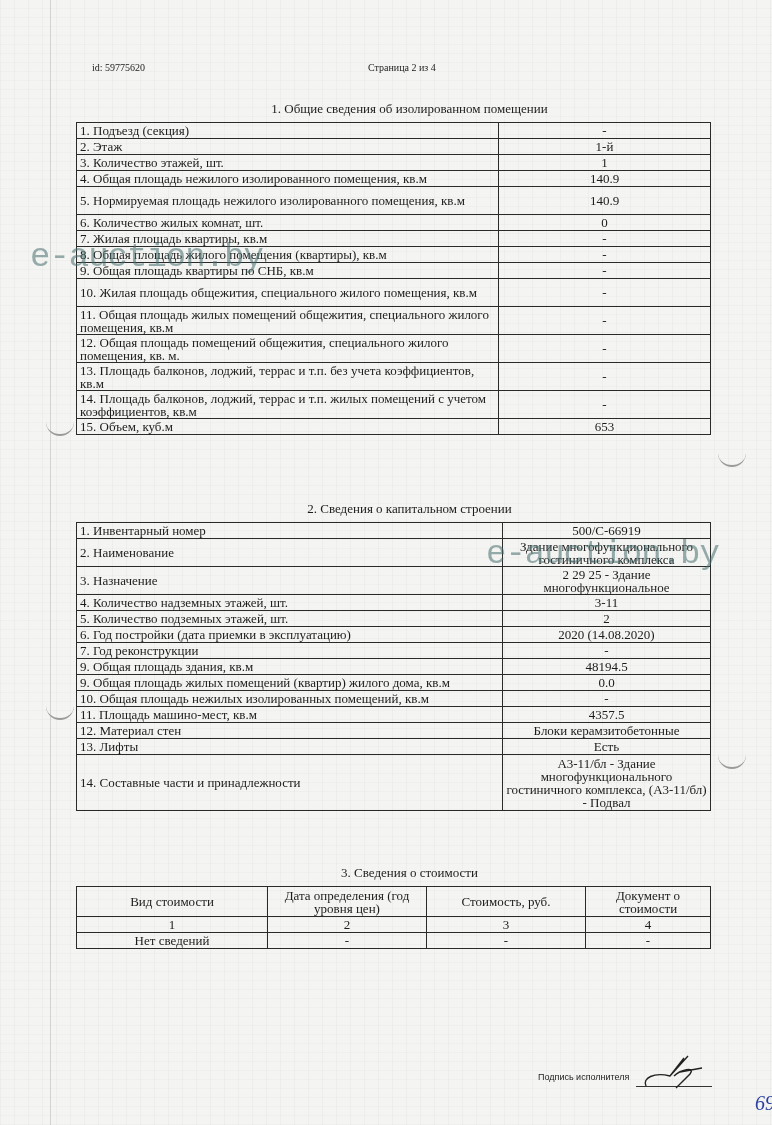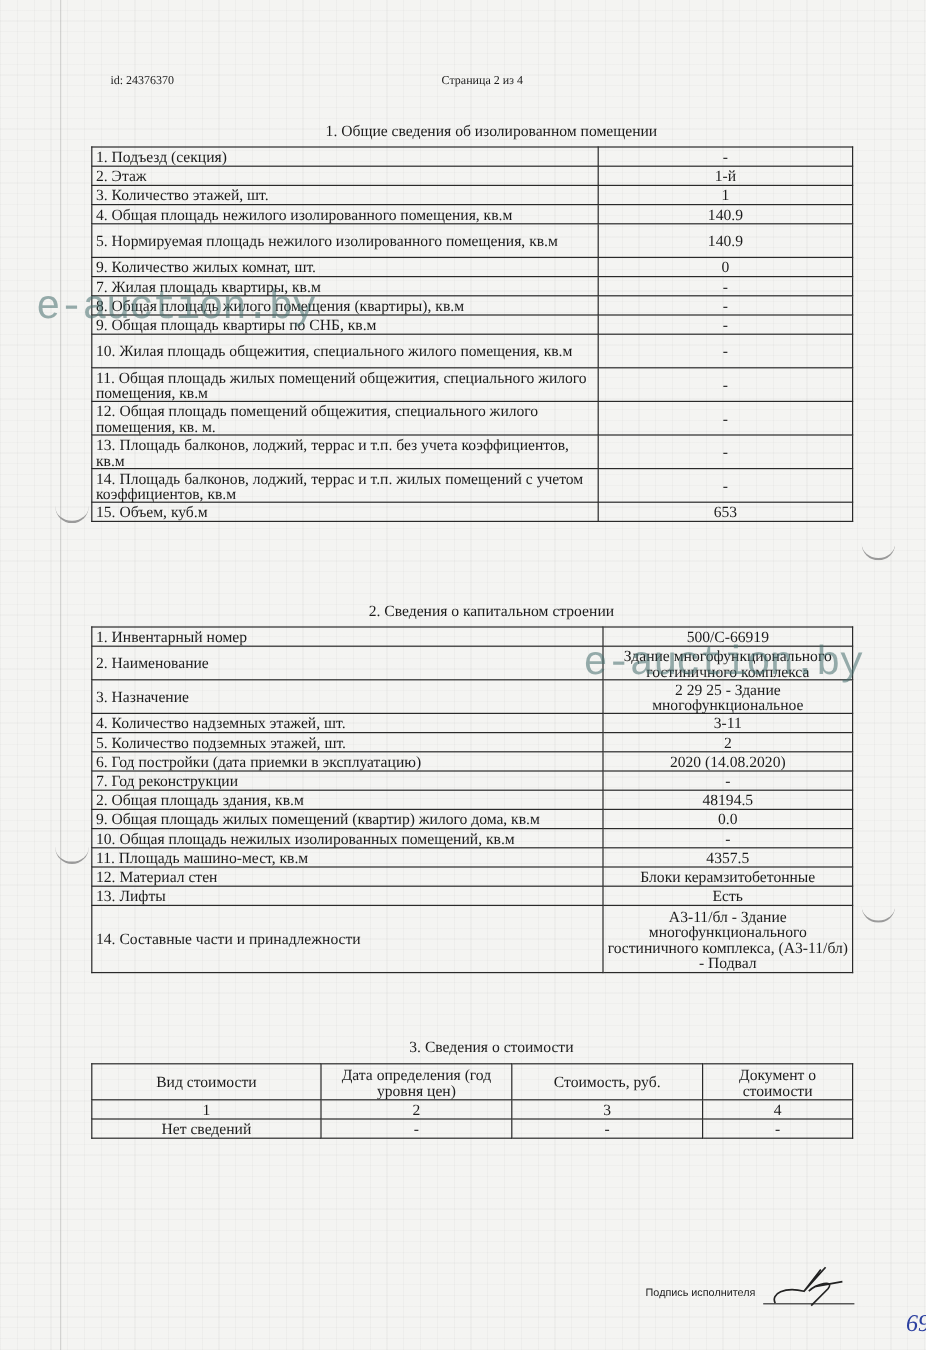--- a/index.html
+++ b/index.html
@@ -42,21 +42,21 @@
 </head>
 <body>
 
 <div class="grain"></div>
 <div class="edge-line"></div>
 <div class="hole" style="left:46px; top:412px;"></div>
 <div class="hole" style="left:46px; top:696px;"></div>
 <div class="hole" style="left:718px; top:443px;"></div>
 <div class="hole" style="left:718px; top:745px;"></div>
 
-<div class="hdr-id">id: 24376370</div>
+<div class="hdr-id">id: 59775620</div>
 <div class="hdr-page">Страница 2 из 4</div>
 
 <div class="sec-title" style="top:101px;">1. Общие сведения об изолированном помещении</div>
 <table id="t1" style="top:122px;">
   <tbody>
       <tr class="r1">
         <td class="k">1. Подъезд (секция)</td>
         <td class="v">-</td>
       </tr>
   <tr class="r1">
@@ -69,21 +69,21 @@
       </tr>
   <tr class="r1">
         <td class="k">4. Общая площадь нежилого изолированного помещения, кв.м</td>
         <td class="v">140.9</td>
       </tr>
   <tr class="r2">
         <td class="k">5. Нормируемая площадь нежилого изолированного помещения, кв.м</td>
         <td class="v">140.9</td>
       </tr>
   <tr class="r1">
-        <td class="k">9. Количество жилых комнат, шт.</td>
+        <td class="k">6. Количество жилых комнат, шт.</td>
         <td class="v">0</td>
       </tr>
   <tr class="r1">
         <td class="k">7. Жилая площадь квартиры, кв.м</td>
         <td class="v">-</td>
       </tr>
   <tr class="r1">
         <td class="k">8. Общая площадь жилого помещения (квартиры), кв.м</td>
         <td class="v">-</td>
       </tr>
@@ -143,21 +143,21 @@
       </tr>
   <tr class="r1">
         <td class="k">6. Год постройки (дата приемки в эксплуатацию)</td>
         <td class="v">2020 (14.08.2020)</td>
       </tr>
   <tr class="r1">
         <td class="k">7. Год реконструкции</td>
         <td class="v">-</td>
       </tr>
   <tr class="r1">
-        <td class="k">2. Общая площадь здания, кв.м</td>
+        <td class="k">9. Общая площадь здания, кв.м</td>
         <td class="v">48194.5</td>
       </tr>
   <tr class="r1">
         <td class="k">9. Общая площадь жилых помещений (квартир) жилого дома, кв.м</td>
         <td class="v">0.0</td>
       </tr>
   <tr class="r1">
         <td class="k">10. Общая площадь нежилых изолированных помещений, кв.м</td>
         <td class="v">-</td>
       </tr>

